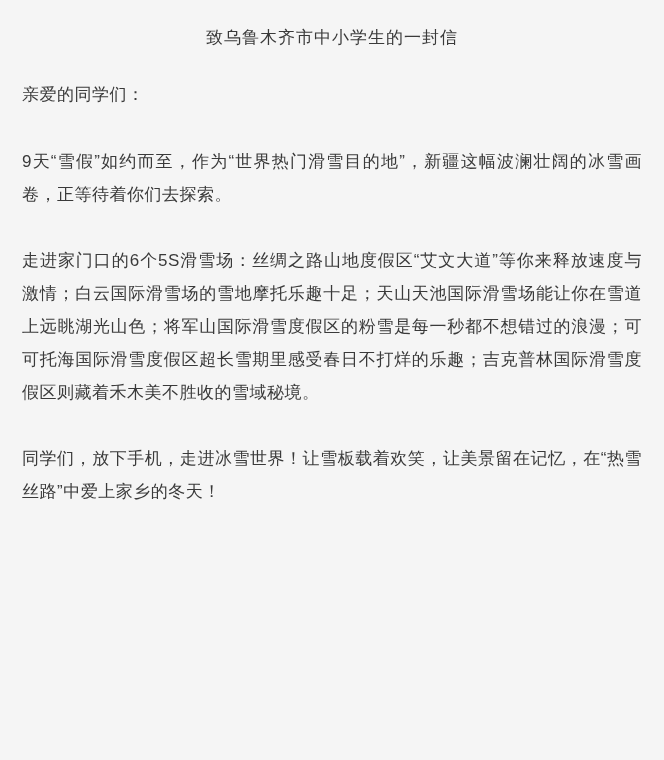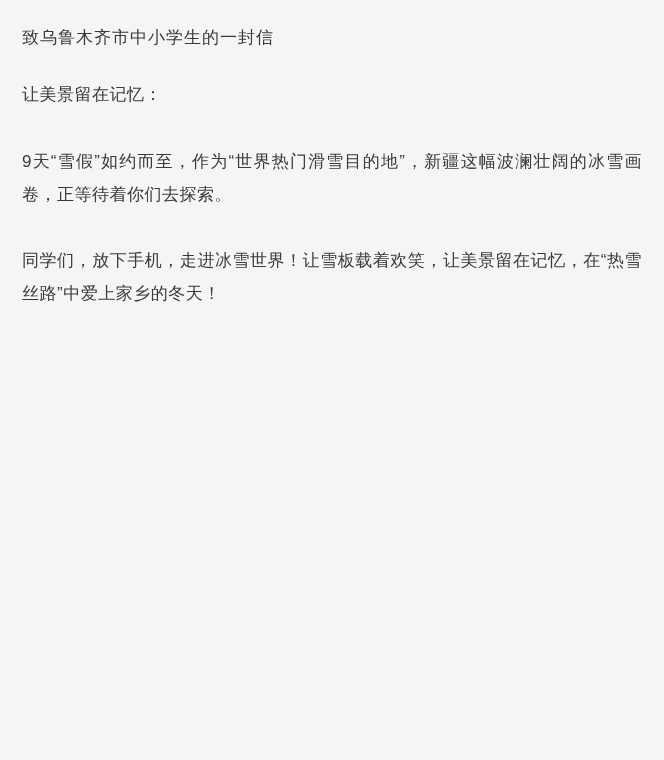--- a/index.html
+++ b/index.html
@@ -20,37 +20,39 @@
     font-family: "Liberation Sans", "DejaVu Sans", sans-serif;
     font-size: 17px;
     line-height: 33px;
     color: #3a3a3a;
     letter-spacing: 0.5px;
   }
   .doc-title {
     margin: 0 0 24px 0;
     font-size: 17px;
     font-weight: 400;
+    text-align: center;
     letter-spacing: 1px;
   }
   .salutation {
     margin: 0 0 34px 0;
   }
   .para {
     margin: 0 0 33px 0;
     text-align: justify;
   }
 </style>
 </head>
 <body style="background: rgb(245, 245, 245);">
 
 <div class="page" style="color: rgb(58, 58, 58);">
   <h1 class="doc-title">致乌鲁木齐市中小学生的一封信</h1>
 
-  <p class="salutation">让美景留在记忆：</p>
+  <p class="salutation">亲爱的同学们：</p>
 
   <p class="para">9天“雪假”如约而至，作为“世界热门滑雪目的地”，新疆这幅波澜壮阔的冰雪画卷，正等待着你们去探索。</p>
 
+  <p class="para">走进家门口的6个5S滑雪场：丝绸之路山地度假区“艾文大道”等你来释放速度与激情；白云国际滑雪场的雪地摩托乐趣十足；天山天池国际滑雪场能让你在雪道上远眺湖光山色；将军山国际滑雪度假区的粉雪是每一秒都不想错过的浪漫；可可托海国际滑雪度假区超长雪期里感受春日不打烊的乐趣；吉克普林国际滑雪度假区则藏着禾木美不胜收的雪域秘境。</p>
 
 
 
   <p class="para">同学们，放下手机，走进冰雪世界！让雪板载着欢笑，让美景留在记忆，在“热雪丝路”中爱上家乡的冬天！</p>
 </div>
 
 </body></html>

